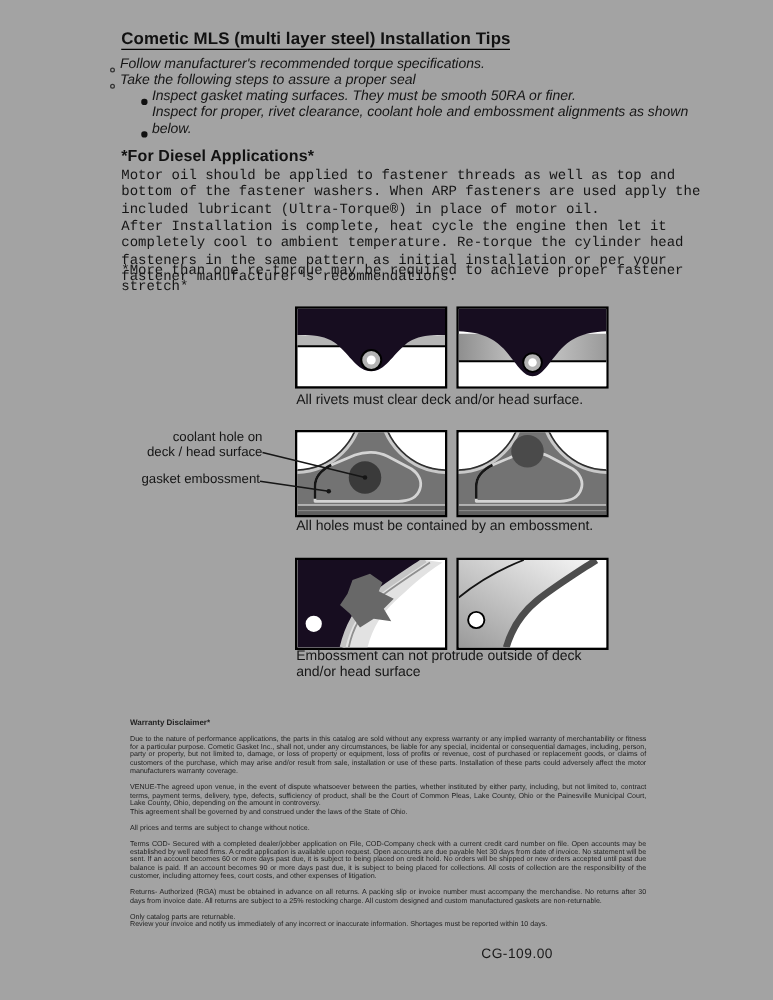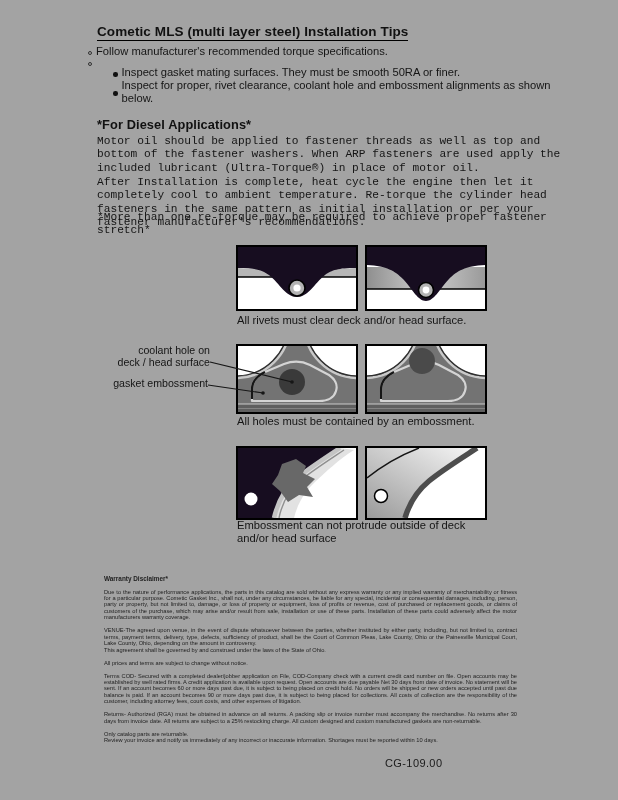--- a/index.html
+++ b/index.html
@@ -7,21 +7,21 @@
   .page {
     position:relative; width:618px; height:800px; background:#a3a3a3;
     font-family:"Liberation Sans", sans-serif; color:#111; overflow:hidden;
   }
   .abs { position:absolute; }
   .title {
     font-size:13.5px; font-weight:bold; display:inline-block;
     border-bottom:1.6px solid #000; padding-bottom:1px; letter-spacing:0.1px;
   }
   .bullets { font-size:11.2px; line-height:12.9px; color:#151515; }
-  .b-row { display:flex; align-items:center; }
+  .b-row { display:flex; align-items:flex-end;font-style:italic; }
   .b-ring {
     width:4px; height:4px; border:1px solid #333; border-radius:50%;
     margin:4px 4px 0 0; flex:0 0 auto;
   }
   .b-dot {
     width:4.5px; height:4.5px; background:#111; border-radius:50%;
     margin:4px 4px 0 0; flex:0 0 auto;
   }
   .sub { margin-left:25px; }
   .h2 { font-size:12.8px; font-weight:bold; letter-spacing:0.1px; }
@@ -47,20 +47,21 @@
     <span class="title">Cometic MLS (multi layer steel) Installation Tips</span>
   </div>
 
   <div class="abs bullets" style="left:88px; top:45px; width:470px;">
     <div class="b-row">
       <span class="b-ring"></span>
       <span>Follow manufacturer's recommended torque specifications.</span>
     </div>
     <div class="b-row">
       <span class="b-ring"></span>
+      <span>Take the following steps to assure a proper seal</span>
     </div>
     <div class="b-row sub">
       <span class="b-dot"></span>
       <span>Inspect gasket mating surfaces.  They must be smooth 50RA or finer.</span>
     </div>
     <div class="b-row sub">
       <span class="b-dot"></span>
       <span>Inspect for proper, rivet clearance, coolant hole and embossment alignments as shown below.</span>
     </div>
   </div>

